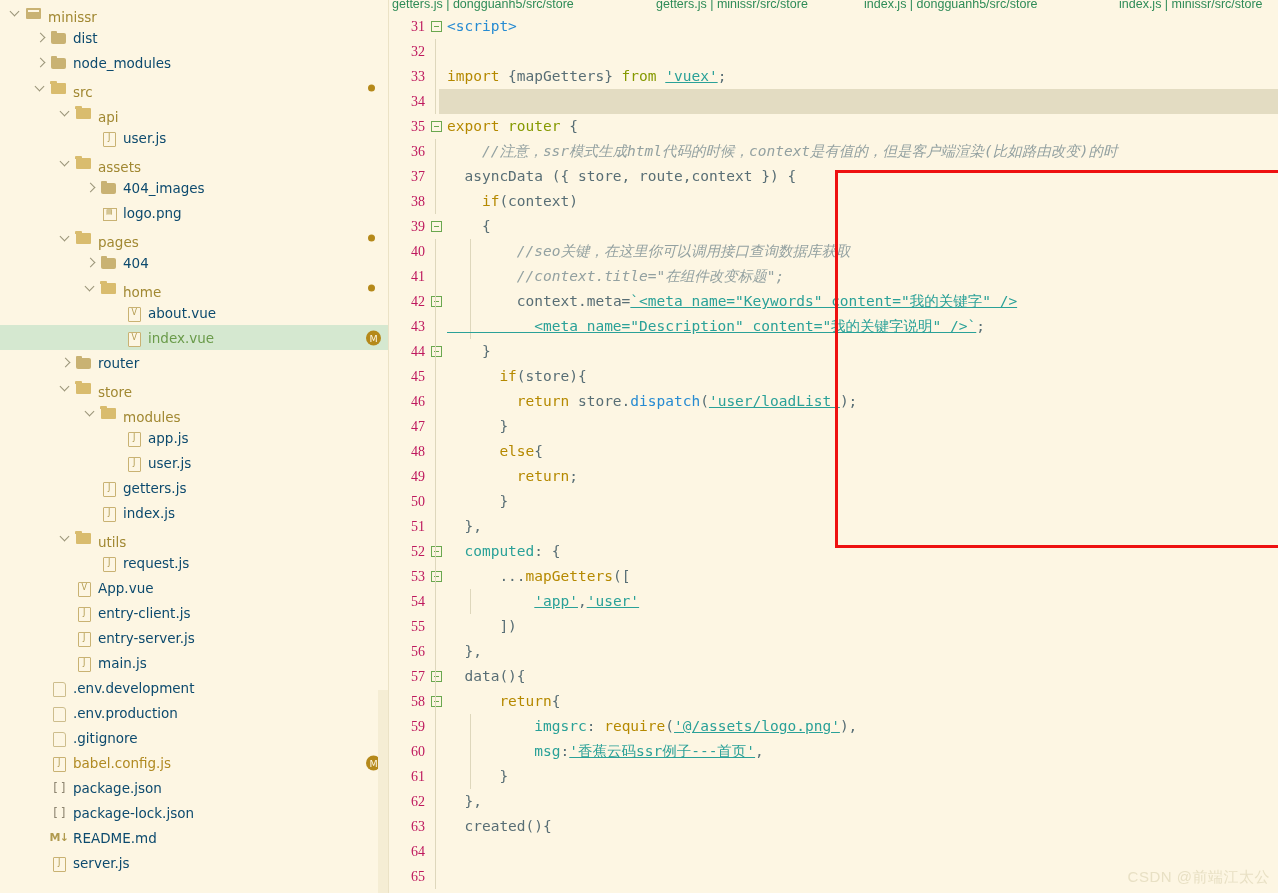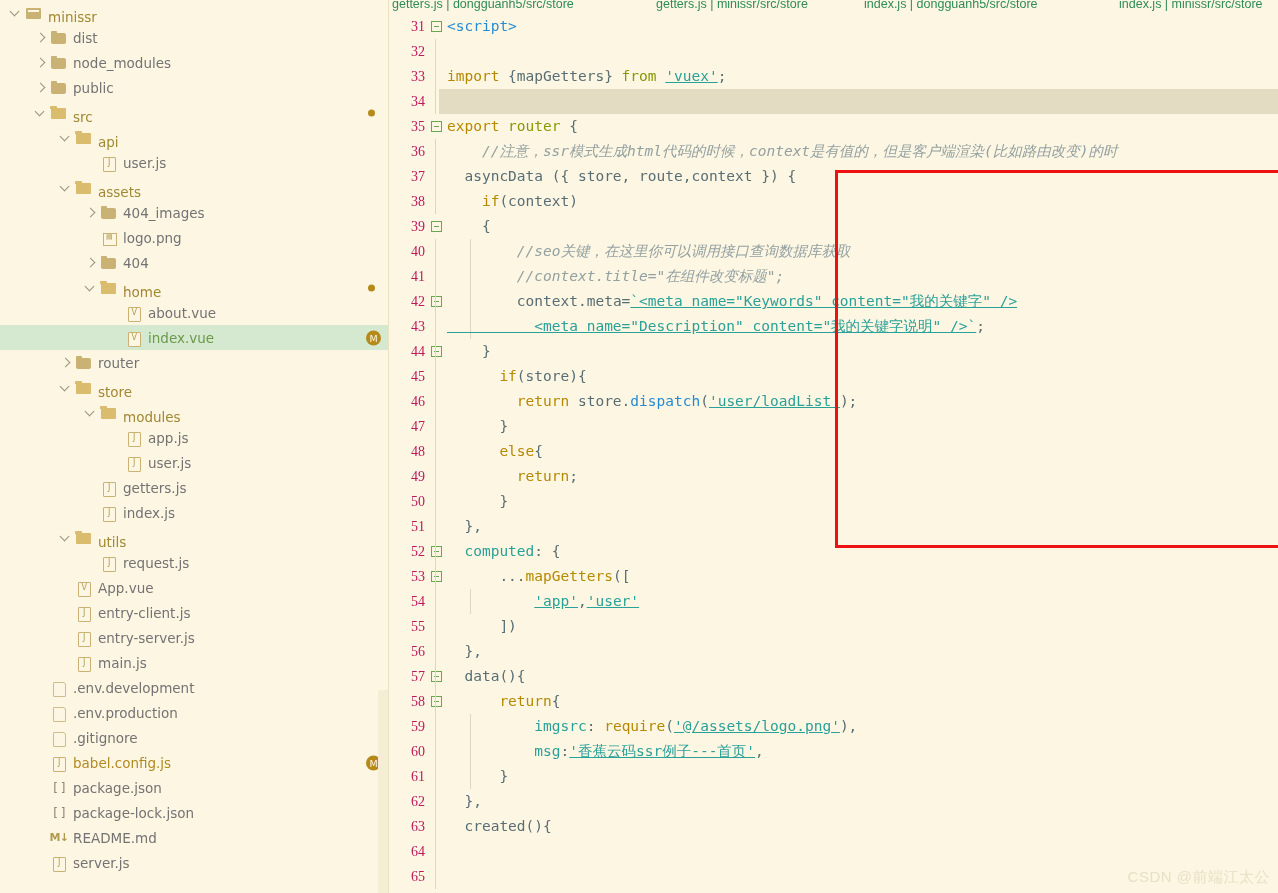--- a/index.html
+++ b/index.html
@@ -107,21 +107,21 @@
     letter-spacing:-0.5px;
   }
   .ficon.brackets::before { display:none; }
   .ficon.brackets .glyph { font-size:12px; color:#8d8570; }
   .ficon.md::before { display:none; }
   .ficon.md .glyph { font-size:11px; color:#b19a4e; font-weight:bold; }
   .ficon.img::before { content:""; position:absolute; left:4px; top:3px; width:12px; height:11px;
     border:1.4px solid #c9b273; background:#fdf6e3; }
   .ficon.img .glyph { font-size:7px; color:#b19a4e; }
 
-  .tree-label { color:#737373; font-size:13.5px; }
+  .tree-label { color:#0c4a6e; font-size:13.5px; }
   .tree-label.folder-name { color:#a18832;margin-top:9px; }
   .tree-label.modified { color:#6a9b4a; }
   .tree-label.modified-amber { color:#b08a22; }
 
   .badge-dot {
     position:absolute; right:14px; top:50%; transform:translateY(-50%);
     width:7px; height:7px; border-radius:50%;
     background:#b5891a;
   }
   .badge-m {
@@ -270,26 +270,20 @@
         <span class="tree-label">dist</span>
       </div>
       <div class="tree-row">
         <span class="indent" style="width: 33px;"></span>
         <span class="arrow right"></span>
         <span class="ficon folder-closed"></span>
         <span class="tree-label">node_modules</span>
       </div>
       <div class="tree-row">
         <span class="indent" style="width: 33px;"></span>
-        <span class="arrow right"></span>
-        <span class="ficon folder-closed"></span>
-        <span class="tree-label">public</span>
-      </div>
-      <div class="tree-row">
-        <span class="indent" style="width: 33px;"></span>
         <span class="arrow down"></span>
         <span class="ficon folder-open"></span>
         <span class="tree-label folder-name">src</span>
         <span class="badge-dot"></span>
       </div>
       <div class="tree-row">
         <span class="indent" style="width: 58px;"></span>
         <span class="arrow down"></span>
         <span class="ficon folder-open"></span>
         <span class="tree-label folder-name">api</span>
@@ -314,20 +308,27 @@
         <span class="ficon folder-closed"></span>
         <span class="tree-label">404_images</span>
       </div>
       <div class="tree-row">
         <span class="indent" style="width: 83px;"></span>
         <span class="arrow "></span>
         <span class="ficon img">
           <span class="glyph">▤</span>
         </span>
         <span class="tree-label">logo.png</span>
+      </div>
+      <div class="tree-row">
+        <span class="indent" style="width: 58px;"></span>
+        <span class="arrow down"></span>
+        <span class="ficon folder-open"></span>
+        <span class="tree-label folder-name">pages</span>
+        <span class="badge-dot"></span>
       </div>
       <div class="tree-row">
         <span class="indent" style="width: 83px;"></span>
         <span class="arrow right"></span>
         <span class="ficon folder-closed"></span>
         <span class="tree-label">404</span>
       </div>
       <div class="tree-row">
         <span class="indent" style="width: 83px;"></span>
         <span class="arrow down"></span>

